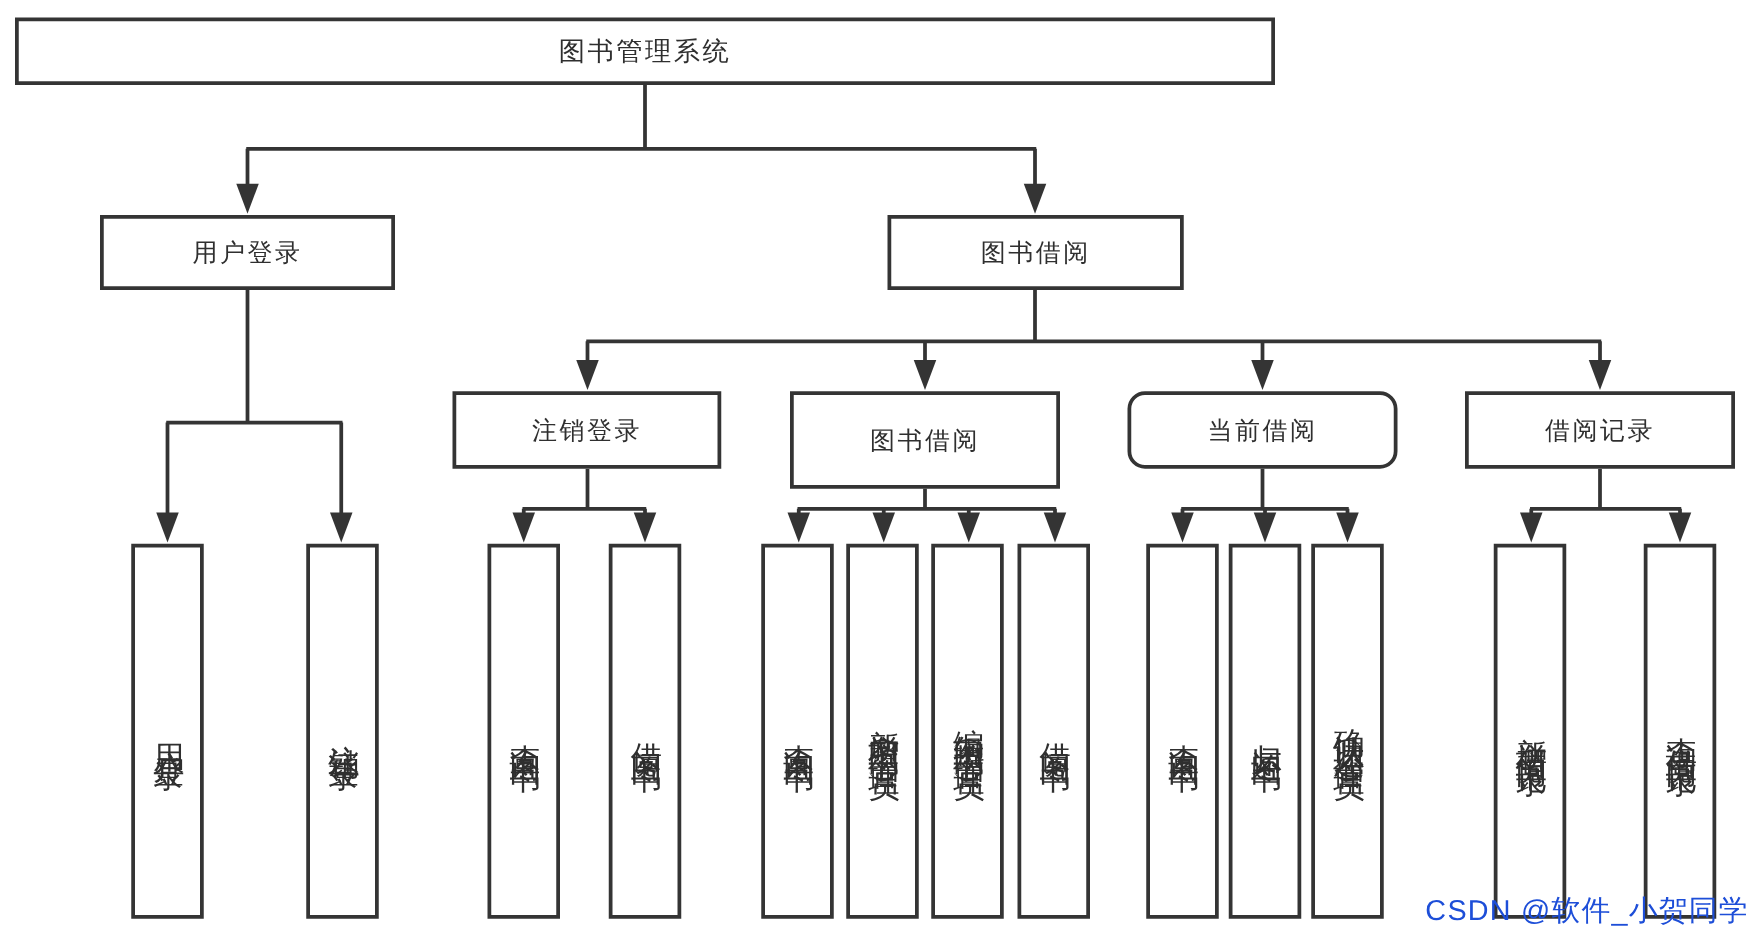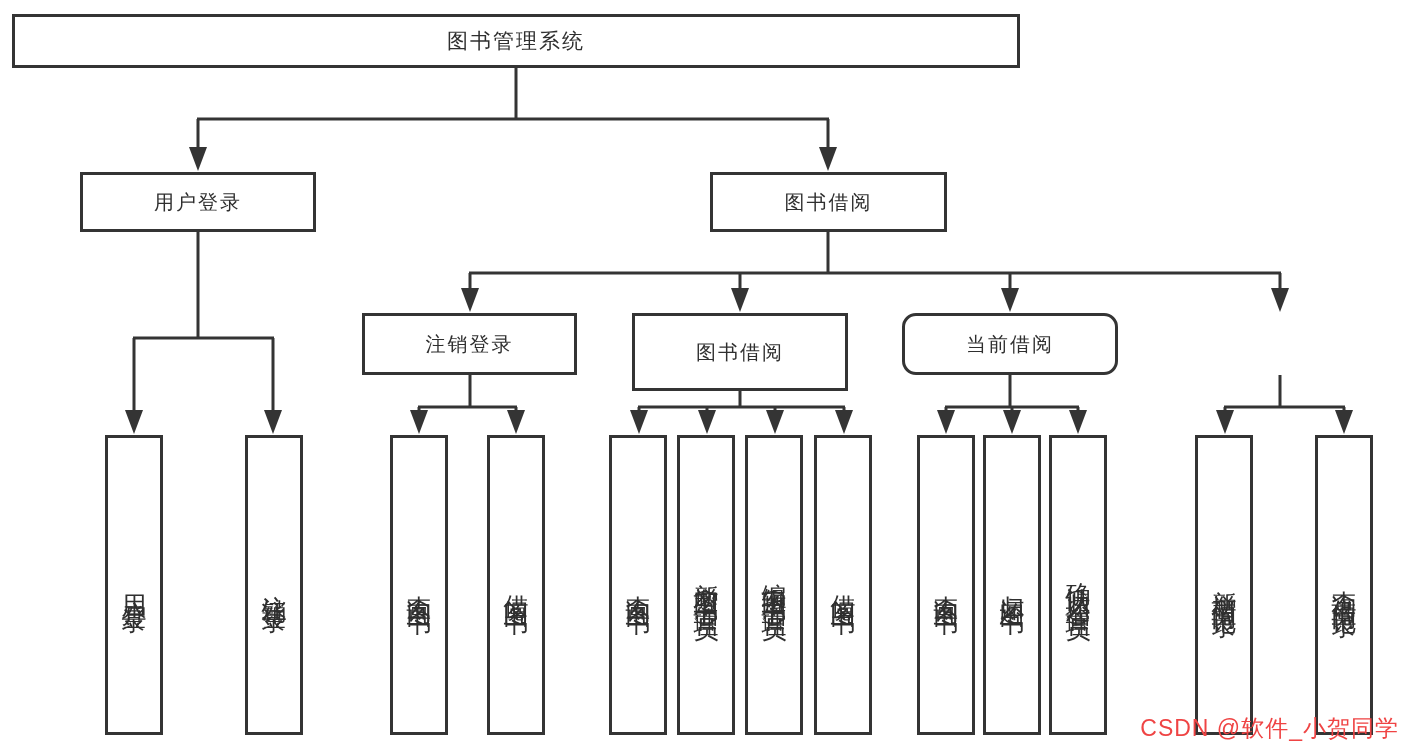--- a/index.html
+++ b/index.html
@@ -15,21 +15,21 @@
   }
   .root { font-size:21px; }
   .vbox {
     position:absolute; box-sizing:border-box; border:3px solid #343434; background:#ffffff;
     display:flex; align-items:center; justify-content:center;
     writing-mode:vertical-rl; text-orientation:mixed;
     color:#2f2f2f; font-size:25px; letter-spacing:5px; line-height:1; z-index:2;
   }
   .watermark {
     position:absolute; right:6px; top:713px; z-index:5;
-    color:#ef4444; font-size:23px; letter-spacing:1px; white-space:nowrap;
+    color:#1d4ed8; font-size:23px; letter-spacing:1px; white-space:nowrap;
   }
 </style>
 </head>
 <body>
 
 <div class="canvas">
 
   <svg class="wires" viewBox="0 0 1405 747" xmlns="http://www.w3.org/2000/svg">
     <path fill="none" stroke="#343434" stroke-width="3" d="
       M516 68 V119 M197 119 H829 M198 119 V150 M828 119 V150
@@ -63,20 +63,21 @@
   </svg>
 
   <div class="hbox root" style="left:12px;top:14px;width:1008px;height:54px;">图书管理系统</div>
 
   <div class="hbox" style="left:80px;top:172px;width:236px;height:60px;">用户登录</div>
   <div class="hbox" style="left:710px;top:172px;width:237px;height:60px;">图书借阅</div>
 
   <div class="hbox" style="left:362px;top:313px;width:215px;height:62px;">注销登录</div>
   <div class="hbox" style="left:632px;top:313px;width:216px;height:78px;">图书借阅</div>
   <div class="hbox" style="left:902px;top:313px;width:216px;height:62px;border-radius:14px;">当前借阅</div>
+  <div class="hbox" style="left:1172px;top:313px;width:216px;height:62px;">借阅记录</div>
 
   <div class="vbox" style="left:105px;top:435px;width:58px;height:300px;">用户登录</div>
   <div class="vbox" style="left:245px;top:435px;width:58px;height:300px;">注销登录</div>
 
   <div class="vbox" style="left:390px;top:435px;width:58px;height:300px;">查询图书</div>
   <div class="vbox" style="left:487px;top:435px;width:58px;height:300px;">借阅图书</div>
 
   <div class="vbox" style="left:609px;top:435px;width:58px;height:300px;">查询图书</div>
   <div class="vbox" style="left:677px;top:435px;width:58px;height:300px;">新增图书（管理员）</div>
   <div class="vbox" style="left:745px;top:435px;width:58px;height:300px;">编辑图书（管理员）</div>

